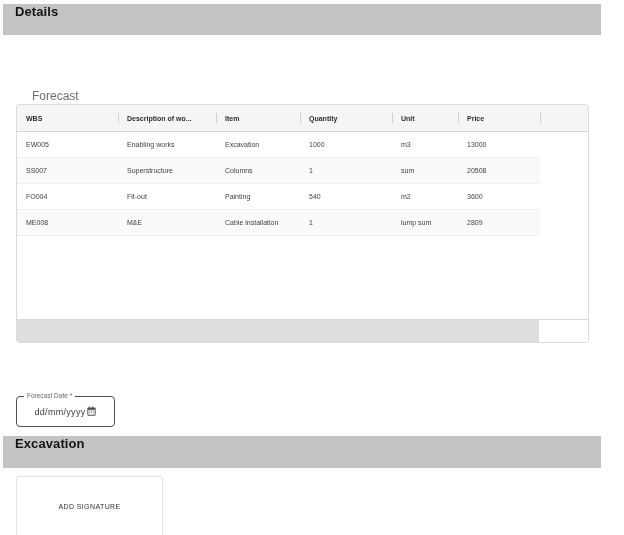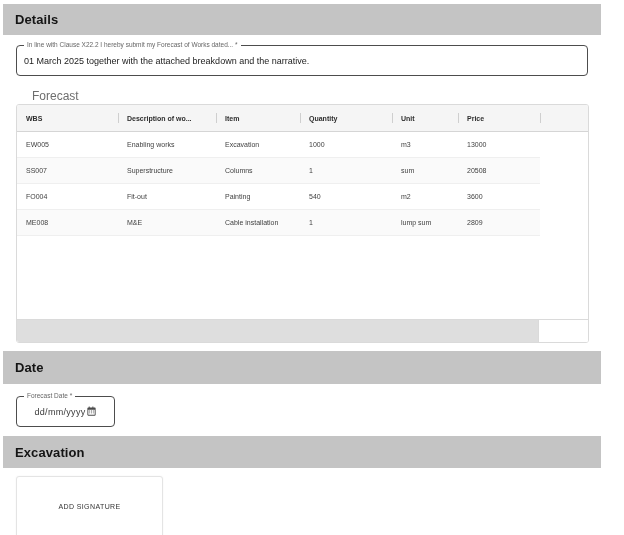--- a/index.html
+++ b/index.html
@@ -8,21 +8,21 @@
     overflow: hidden;
     background: #ffffff;
     font-family: "Liberation Sans", sans-serif;
   }
   .page { position: relative; width: 624px; height: 535px; background:#fff; }
 
   
   .section-bar {
     position: absolute; left: 3px; width: 598px;
     background: #c4c4c4;
-    display: flex; align-items: center;
+    display: flex; 
     box-sizing: border-box; padding-left: 12px;
   }
   .section-bar h2 {
     margin: 0; font-size: 13px; font-weight: bold; color: #141414;
     letter-spacing: 0.1px;
   }
   #bar-details   { top: 4px;   height: 31px; }
   #bar-date      { top: 351px; height: 33px; }
   #bar-signature { top: 436px; height: 32px; }
 
@@ -116,24 +116,20 @@
 </style>
 </head>
 <body>
 
 <div class="page">
 
   <div class="section-bar" id="bar-details">
     <h2>Details</h2>
   </div>
 
-  <div class="field" id="clause-field">
-    <span class="legend">In line with Clause X22.2 I hereby submit my Forecast of Works dated... *</span>
-    <div class="value-row">01 March 2025 together with the attached breakdown and the narrative.</div>
-  </div>
 
   <div class="mini-label">Forecast</div>
 
   <div class="grid">
     <div class="grid-header">
       <div class="gcell c0">WBS</div>
       <div class="gcell c1">Description of wo...</div>
       <div class="gcell c2">Item</div>
       <div class="gcell c3">Quantity</div>
       <div class="gcell c4">Unit</div>
@@ -179,23 +175,20 @@
       <div class="gcell c4">lump sum</div>
       <div class="gcell c5">2809</div>
     </div>
 
     <div class="grid-bottom">
       <div class="scroll-thumb"></div>
       <div class="scroll-corner"></div>
     </div>
   </div>
 
-  <div class="section-bar" id="bar-date">
-    <h2>Date</h2>
-  </div>
 
   <div class="field" id="date-field">
     <span class="legend">Forecast Date *</span>
     <div class="value-row">
       <span>dd/mm/yyyy</span>
       <span class="cal-icon">
         <svg viewBox="0 0 24 24" xmlns="http://www.w3.org/2000/svg">
           <path d="M17 3h-1V1h-2v2H8V1H6v2H5c-1.11 0-2 .9-2 2v14c0 1.1.89 2 2 2h14c1.1 0 2-.9 2-2V5c0-1.1-.9-2-2-2zm0 16H5V8h14v11zM7 10h2v2H7zm4 0h2v2h-2zm4 0h2v2h-2zM7 14h2v2H7zm4 0h2v2h-2zm4 0h2v2h-2z"></path>
         </svg>
       </span>

